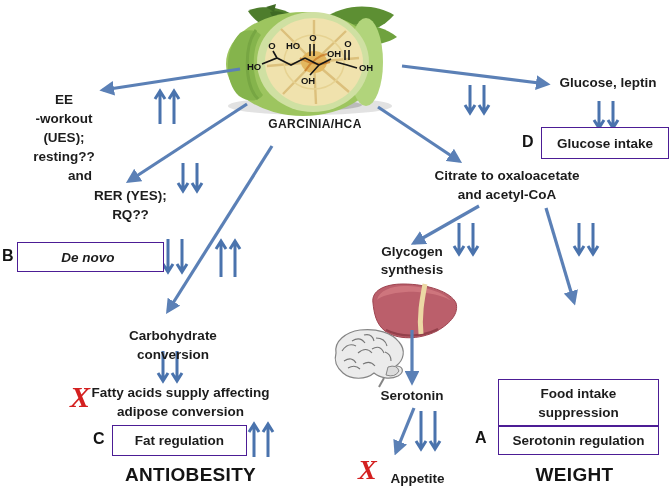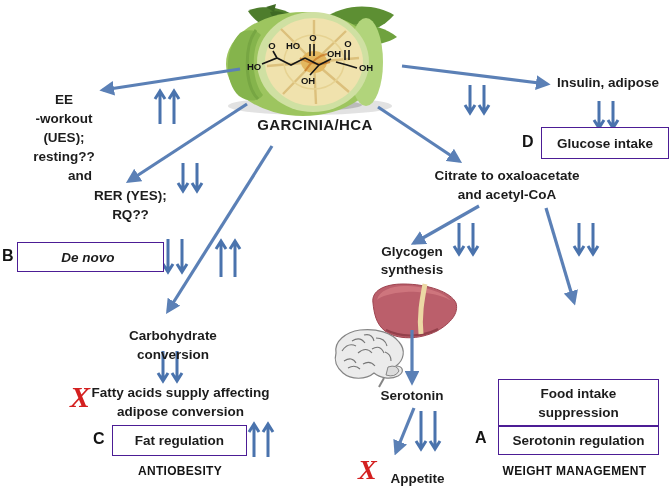--- a/index.html
+++ b/index.html
@@ -6,21 +6,21 @@
   #stage{
     position:relative;width:669px;height:489px;background:#ffffff;overflow:hidden;
     font-family:"Liberation Sans",sans-serif;color:#1c1c1c;
   }
   #arrow-layer{position:absolute;left:0;top:0;}
   .lbl{
     position:absolute;font-weight:bold;font-size:13.5px;line-height:19px;
     text-align:center;white-space:pre-line;color:#1c1c1c;
   }
   .lbl.small-lh{line-height:18px;}
-  .section-title{position:absolute;font-weight:bold;font-size:12px;text-align:center;color:#141414;letter-spacing:.3px;}
+  .section-title{position:absolute;font-weight:bold;font-size:19px;text-align:center;color:#141414;letter-spacing:.3px;}
   .box{
     position:absolute;background:#fff;border:1px solid #4c1d95;
     display:flex;align-items:center;justify-content:center;
     font-weight:bold;font-size:13.5px;text-align:center;white-space:pre-line;line-height:19px;
   }
   .letter{position:absolute;font-weight:bold;font-size:16px;color:#141414;}
   .xmark{
     position:absolute;color:#d42020;font-family:"Liberation Serif",serif;
     font-weight:bold;font-style:italic;font-size:30px;line-height:30px;
   }
@@ -134,21 +134,21 @@
           <path d="M579,223 L579,254 M574,246 L579,254 L584,246" stroke="#4a73ad" stroke-width="3" fill="none"></path>
           <path d="M593,223 L593,254 M588,246 L593,254 L598,246" stroke="#4a73ad" stroke-width="3" fill="none"></path>
         </g>
         <g>
           <path d="M421,411 L421,449 M416,441 L421,449 L426,441" stroke="#4a73ad" stroke-width="3" fill="none"></path>
           <path d="M435,411 L435,449 M430,441 L435,449 L440,441" stroke="#4a73ad" stroke-width="3" fill="none"></path>
         </g>
       </g>
   </svg>
 
-  <div class="lbl" style="left:255px;top:115px;width:120px;font-size:15px;letter-spacing:.4px;">GARCINIA/HCA</div>
+  <div class="lbl" style="left:255px;top:115px;width:120px;font-size:12px;letter-spacing:.4px;">GARCINIA/HCA</div>
 
   <div class="lbl" style="left:18px;top:90px;width:92px;">EE
 -workout
 (UES);
 resting??</div>
   <div class="lbl" style="left:88px;top:186px;width:85px;">RER (YES);
 RQ??</div>
 
   <div class="lbl right-align" style="left:18px;top:166px;width:74px;">and</div>
 
@@ -161,21 +161,21 @@
 
   <div class="xmark" style="left:70px;top:382px;">X</div>
   <div class="lbl" style="left:88px;top:383px;width:185px;">Fatty acids supply affecting
 adipose conversion</div>
 
   <div class="letter" style="left:93px;top:430px;">C</div>
   <div class="box" style="left:112px;top:425px;width:133px;height:29px;">Fat  regulation</div>
 
   <div class="section-title" style="left:125px;top:464px;width:110px;">ANTIOBESITY</div>
 
-  <div class="lbl" style="left:553px;top:73px;width:110px;">Insulin, adipose</div>
+  <div class="lbl" style="left:553px;top:73px;width:110px;">Glucose, leptin</div>
 
   <div class="letter" style="left:522px;top:133px;">D</div>
   <div class="box" style="left:541px;top:127px;width:126px;height:30px;">Glucose  intake</div>
 
   <div class="lbl" style="left:428px;top:166px;width:158px;">Citrate to oxaloacetate
 and acetyl-CoA</div>
 
   <div class="lbl small-lh" style="left:376px;top:243px;width:72px;">Glycogen
 synthesis</div>
 

